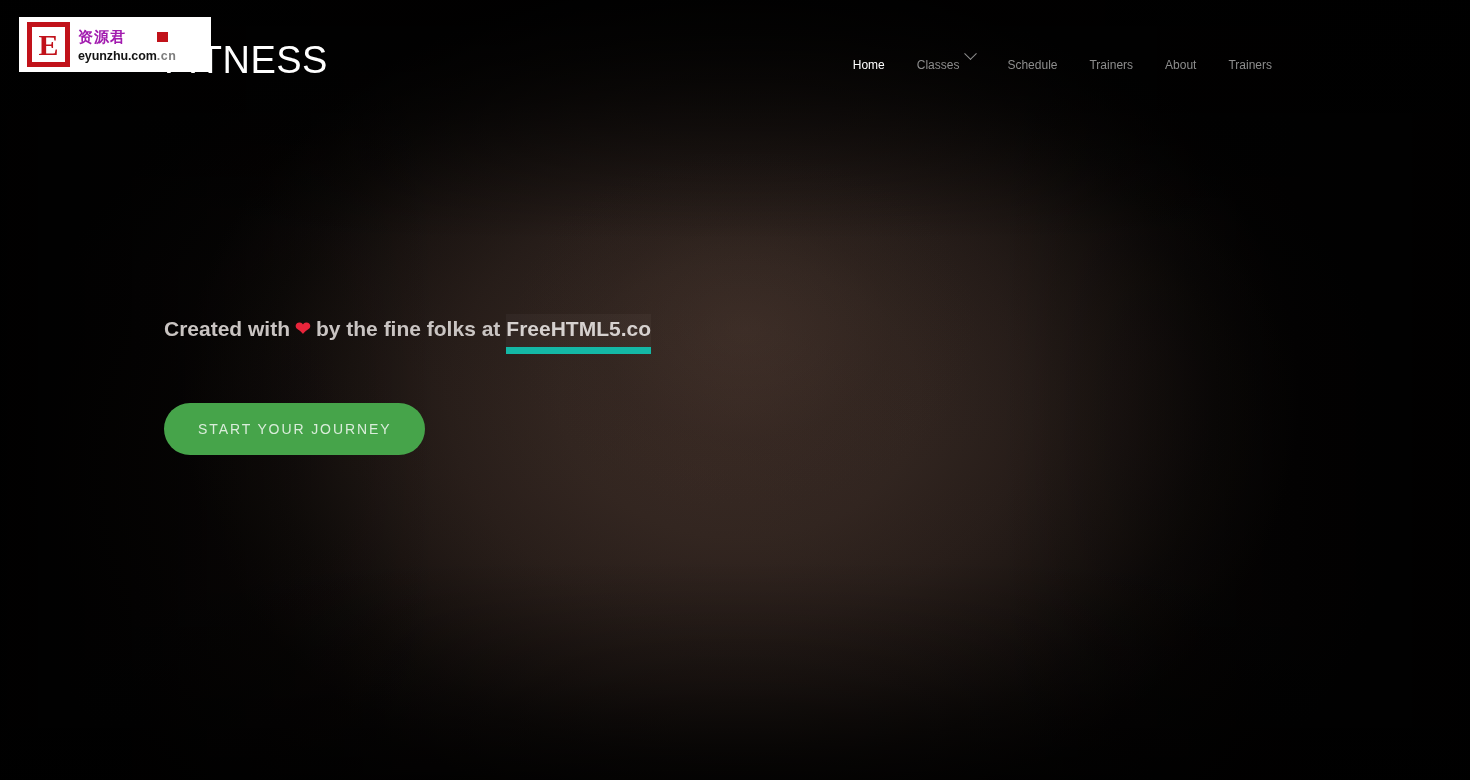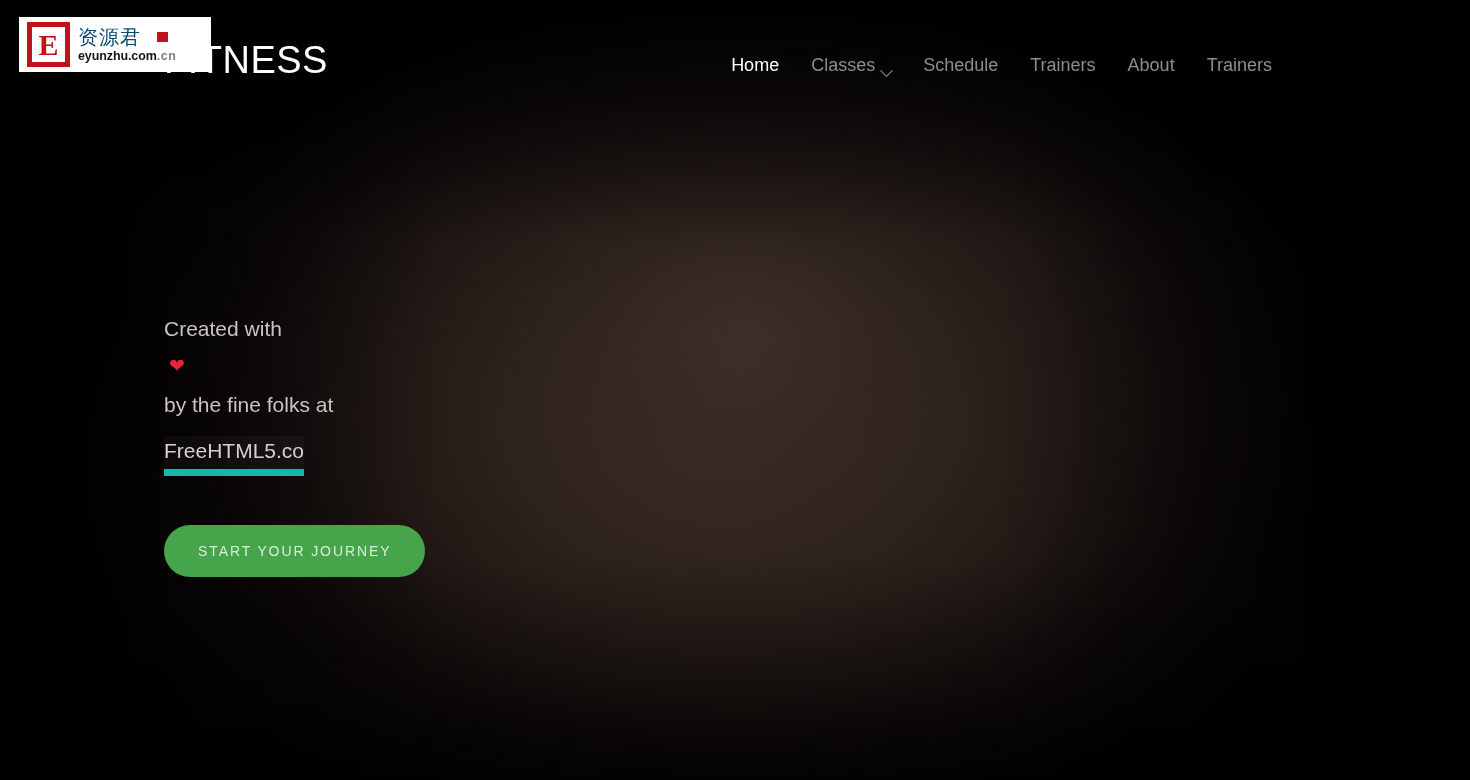--- a/index.html
+++ b/index.html
@@ -118,24 +118,24 @@
     right: 182px;
     top: 52px;
     display: flex;
     align-items: center;
     gap: 0px;
   }
 
   .nav-item {
     position: relative;
     display: flex;
-    align-items: flex-end;
+    align-items: flex-start;
     gap: 7px;
     padding: 0 16px;
-    font-size: 18px;
+    font-size: 12px;
     line-height: 26px;
     color: #8d8d8d;
     text-decoration: none;
     white-space: nowrap;
     cursor: pointer;
   }
   .nav-item.is-active { color: #ffffff; }
 
   .chev {
     display: inline-block;
@@ -163,26 +163,25 @@
     letter-spacing: 0px;
   }
   .hero-title .ht-line { display: block; white-space: nowrap; }
   .hero-title .strong { font-weight: 700; }
 
   .hero-sub {
     margin-top: 24px;
     font-size: 21px;
     line-height: 30px;
     color: #c9c4c2;
-    font-weight: 400;
+    font-weight: 700;
     white-space: nowrap;
     display: flex;
     align-items: baseline;
-    gap: 8px;
-    flex-direction: column;
+    gap: 0px;
   }
   .heart {
     color: #e8253b;
     font-size: 19px;
     padding: 0 5px;
     position: relative;
     top: -1px;
   }
   .hero-link {
     color: #d6d1cf;
@@ -244,24 +243,24 @@
     color: #c1121a;
     font-family: "Liberation Serif", serif;
     font-weight: 700;
     font-size: 30px;
     line-height: 35px;
     text-align: center;
   }
   .wm-text { flex: 1 1 auto; min-width: 0; }
   .wm-cn {
     font-family: "DejaVu Sans", sans-serif;
-    font-size: 20px;
+    font-size: 15px;
     line-height: 22px;
-    color: #0c4a6e;
-    font-weight: 400;
+    color: #a21caf;
+    font-weight: 700;
     letter-spacing: 1px;
     position: relative;
     white-space: nowrap;
   }
   .wm-cn::after {
     content: "";
     position: absolute;
     right: 38px;
     top: 6px;
     width: 11px;

